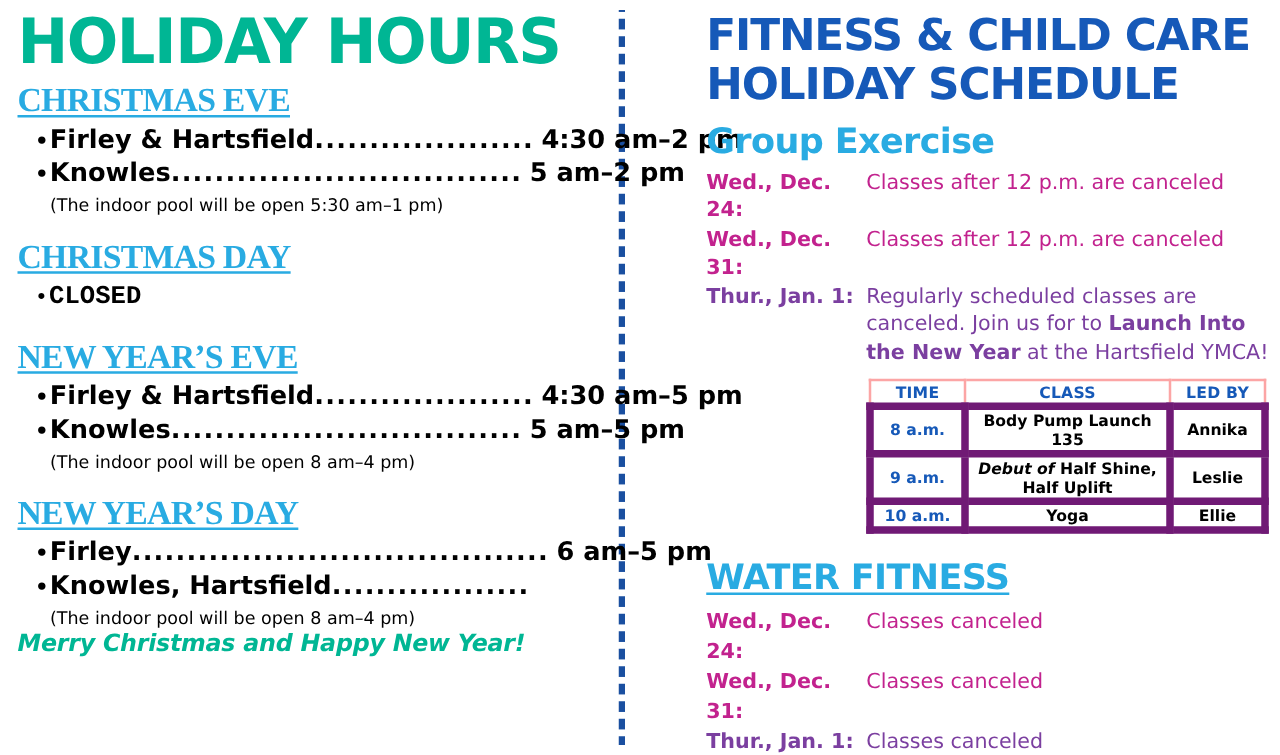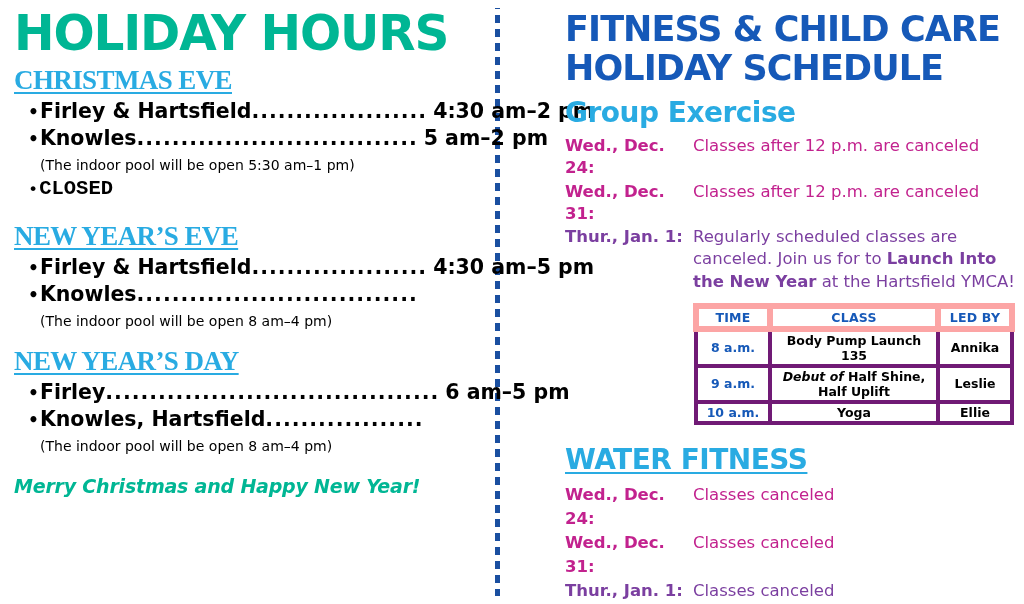--- a/index.html
+++ b/index.html
@@ -99,21 +99,20 @@
     font-size: 20.5px;
     padding-left: 14px;
     line-height: 1.5;
   }
   .merry {
     font-family: "DejaVu Sans", sans-serif;
     font-weight: bold;
     font-style: italic;
     font-size: 19px;
     color: #00b694;
-    margin-top: 20px;
     letter-spacing: -0.2px;
   }
   
   .right {
     position: absolute;
     left: 565px;
     top: 10px;
     width: 450px;
   }
   .fit-title {
@@ -159,27 +158,27 @@
     margin-top: 10px;
     margin-left: 128px;
     border-collapse: collapse;
     font-family: "DejaVu Sans", sans-serif;
     font-size: 12.5px;
     width: 322px;
   }
   .ge-table th {
     color: #1659b8;
     font-weight: bold;
-    border: 6px solid #fca5a5;
+    border: 2px solid #fca5a5;
     padding: 1px 3px;
     font-size: 12.5px;
     letter-spacing: 0.2px;
   }
   .ge-table td {
-    border: 4px solid #701a75;
+    border: 6px solid #701a75;
     padding: 1px 4px;
     text-align: center;
     color: #000;
     font-weight: bold;
   }
   .ge-table td.time-cell { color: #1659b8; width: 62px; }
   .ge-table td.led-cell { width: 62px; }
   .ge-table td em { font-style: italic; font-weight: bold; }
   .water-head {
     font-family: "DejaVu Sans", sans-serif;
@@ -233,35 +232,37 @@
       <span class="time">4:30 am–2 pm</span>
     </div>
     <div class="line-row">
       <span class="bullet">•</span>
       <span class="lbl">Knowles</span>
       <span class="dots">................................</span>
       <span class="time">5 am–2 pm</span>
     </div>
     <div class="note">(The indoor pool will be open 5:30 am–1 pm)</div>
 
+    <div class="section-head cd">CHRISTMAS DAY</div>
     <div class="closed">
       <span class="bullet">•</span><span>CLOSED</span>
     </div>
 
     <div class="section-head nye">NEW YEAR’S EVE</div>
     <div class="line-row">
       <span class="bullet">•</span>
       <span class="lbl">Firley &amp; Hartsfield</span>
       <span class="dots">....................</span>
       <span class="time">4:30 am–5 pm</span>
     </div>
     <div class="line-row">
       <span class="bullet">•</span>
       <span class="lbl">Knowles</span>
       <span class="dots">................................</span>
+      <span class="time">5 am–5 pm</span>
     </div>
     <div class="note">(The indoor pool will be open 8 am–4 pm)</div>
 
     <div class="section-head nyd">NEW YEAR’S DAY</div>
     <div class="line-row">
       <span class="bullet">•</span>
       <span class="lbl">Firley</span>
       <span class="dots">......................................</span>
       <span class="time">6 am–5 pm</span>
     </div>

